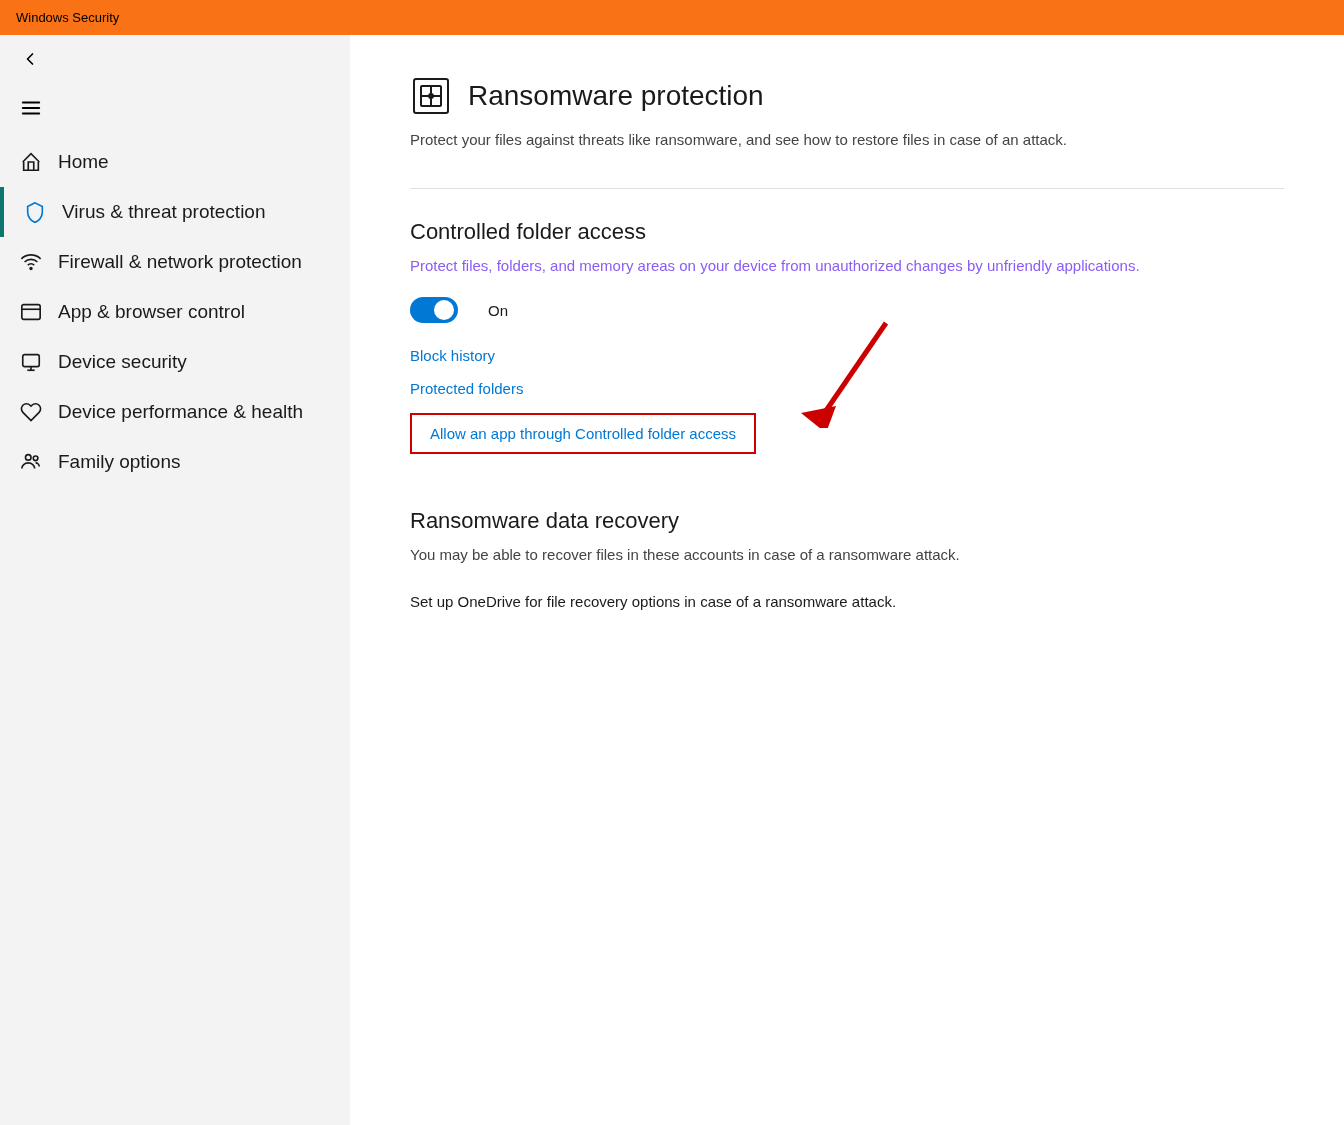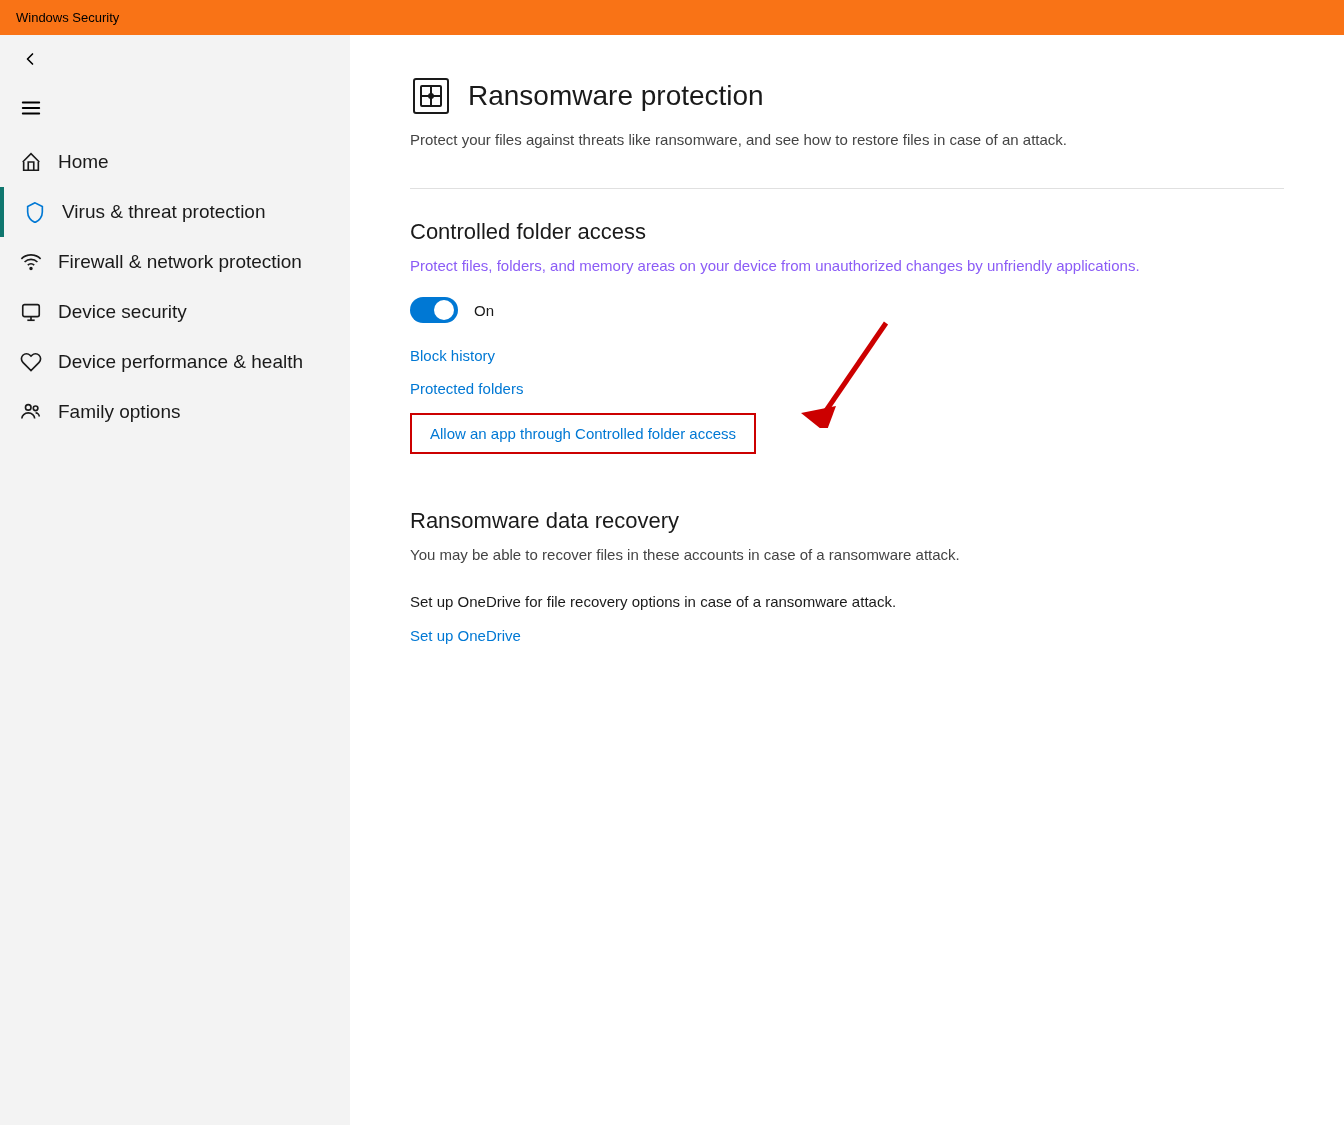--- a/index.html
+++ b/index.html
@@ -101,21 +101,21 @@
     }
     .section-description {
       font-size: 15px;
       color: #8b5cf6;
       margin-bottom: 20px;
       line-height: 1.5;
     }
     .toggle-row {
       display: flex;
       align-items: center;
-      gap: 16px;
+      gap: 30px;
       margin-bottom: 24px;
     }
     .toggle {
       width: 48px;
       height: 26px;
       background: #0078d4;
       border-radius: 13px;
       position: relative;
       cursor: pointer;
     }
@@ -221,20 +221,27 @@
     <div class="nav-item">
       <svg viewBox="0 0 24 24" fill="none" stroke="#1a1a1a" stroke-width="1.8">
         <path d="M1.5 8.5a15 15 0 0121 0"></path>
         <path d="M5 12a10 10 0 0114 0"></path>
         <path d="M8.5 15.5a5 5 0 017 0"></path>
         <circle cx="12" cy="19" r="1" fill="#1a1a1a"></circle>
       </svg>
       <span class="nav-label">Firewall &amp; network protection</span>
     </div>
 
+    <div class="nav-item">
+      <svg viewBox="0 0 24 24" fill="none" stroke="#1a1a1a" stroke-width="1.8">
+        <rect x="2" y="4" width="20" height="16" rx="2"></rect>
+        <line x1="2" y1="9" x2="22" y2="9"></line>
+      </svg>
+      <span class="nav-label">App &amp; browser control</span>
+    </div>
 
     <div class="nav-item">
       <svg viewBox="0 0 24 24" fill="none" stroke="#1a1a1a" stroke-width="1.8">
         <rect x="3" y="4" width="18" height="13" rx="2"></rect>
         <polyline points="8 21 16 21"></polyline>
         <line x1="12" y1="17" x2="12" y2="21"></line>
       </svg>
       <span class="nav-label">Device security</span>
     </div>
 
@@ -294,17 +301,16 @@
           <line x1="140" y1="5" x2="75" y2="100" stroke="#cc0000" stroke-width="5"></line>
           <polygon points="55,95 80,115 90,88" fill="#cc0000"></polygon>
         </svg>
       </div>
     </section>
 
     <div class="recovery-section">
       <h2 class="recovery-title">Ransomware data recovery</h2>
       <p class="recovery-description">You may be able to recover files in these accounts in case of a ransomware attack.</p>
       <p class="recovery-setup-text">Set up OneDrive for file recovery options in case of a ransomware attack.</p>
-      <a class="link-item">Set up OneDrive</a>
     </div>
 
   </main>
 </div>
 
 </body></html>

